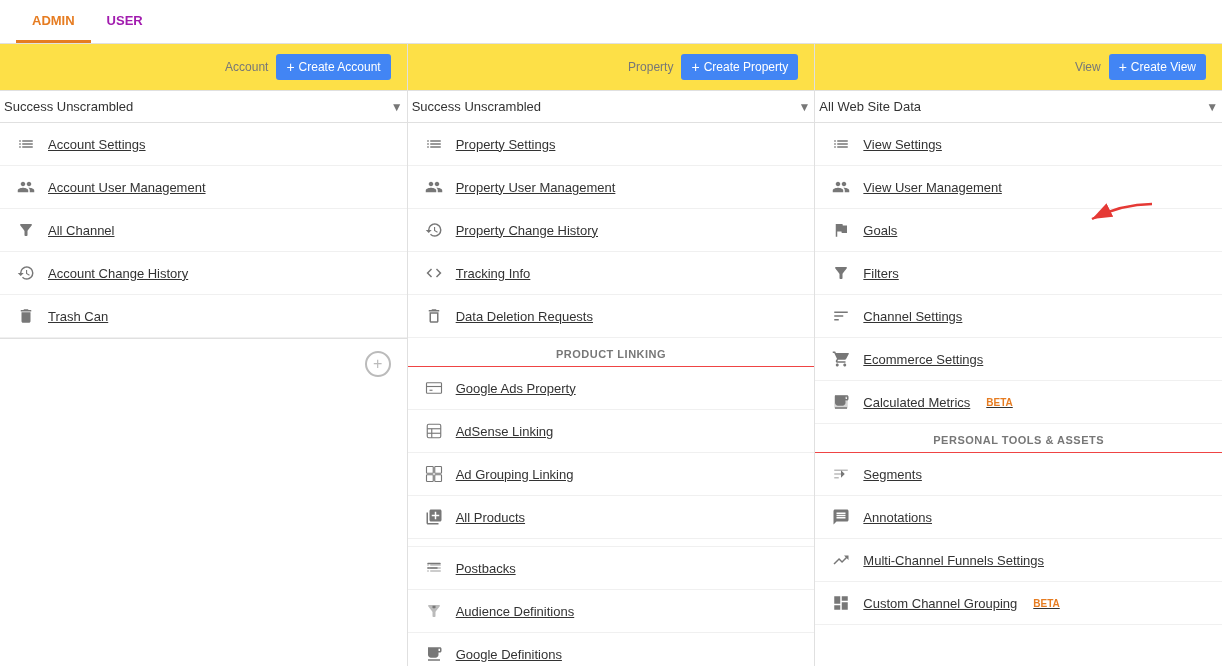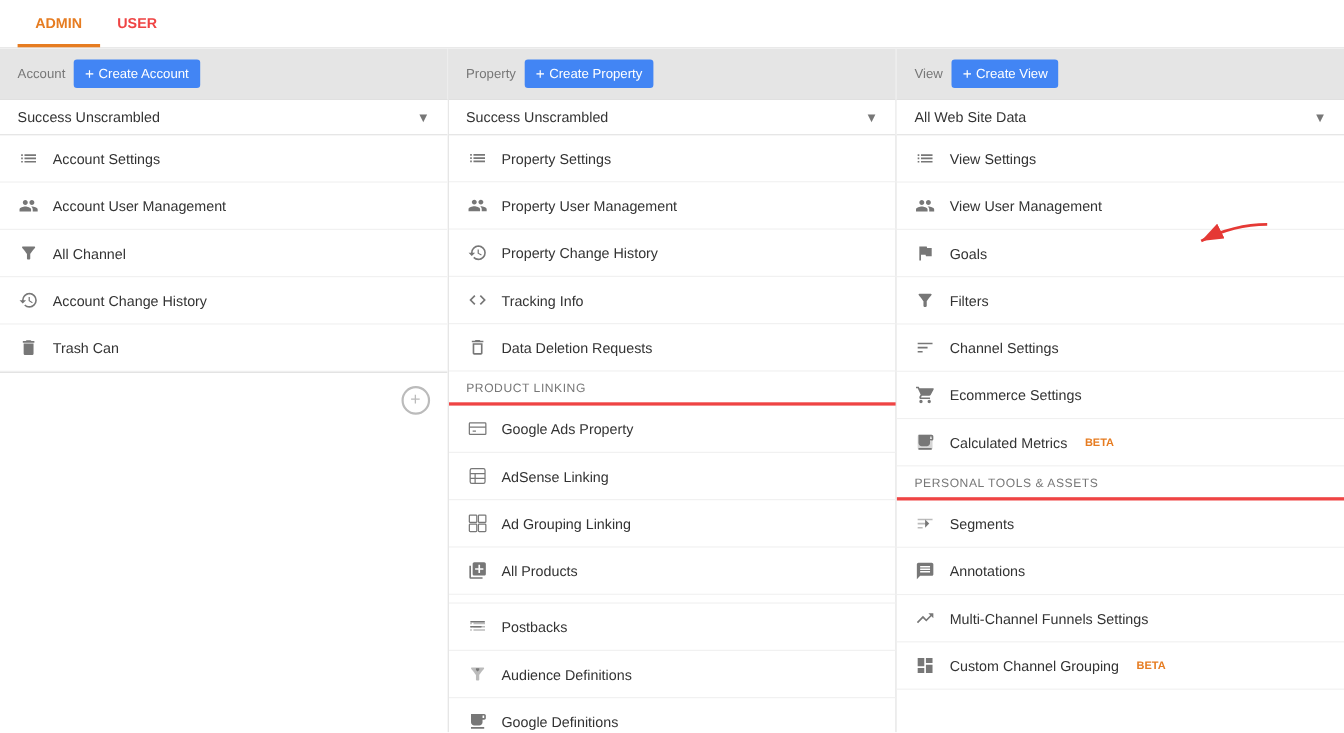--- a/index.html
+++ b/index.html
@@ -11,21 +11,21 @@
       align-items: center;
       border-bottom: 1px solid #e0e0e0;
       padding: 0 16px;
       height: 44px;
       background: #fff;
     }
     .nav-tab {
       padding: 12px 16px;
       font-size: 13px;
       font-weight: 600;
-      color: #ef4444;
+      color: #a21caf;
       cursor: pointer;
       border-bottom: 3px solid transparent;
       margin-bottom: -1px;
     }
     .nav-tab.active {
       color: #e67c21;
       border-bottom: 3px solid #e67c21;
     }
 
     
@@ -42,24 +42,24 @@
       display: flex;
       flex-direction: column;
       overflow-y: auto;
     }
     .column:last-child { border-right: none; }
 
     
     .col-header {
       display: flex;
       align-items: center;
-      justify-content: flex-start;
+      justify-content: flex-end;
       padding: 10px 16px;
       border-bottom: 1px solid #e0e0e0;
-      background: #e5e5e5;
+      background: #fde047;
       min-height: 44px;
     }
     .col-header-left {
       display: flex;
       align-items: center;
       gap: 8px;
     }
     .col-label {
       font-size: 12px;
       color: #777;
@@ -76,21 +76,21 @@
       font-size: 12px;
       cursor: pointer;
       font-weight: 500;
     }
 
     
     .col-dropdown {
       display: flex;
       align-items: center;
       justify-content: space-between;
-      padding: 8px 16px;
+      padding: 8px 4px;
       border-bottom: 1px solid #e0e0e0;
       font-size: 13px;
       color: #333;
       cursor: pointer;
       background: #fff;
     }
     .dropdown-arrow { color: #777; font-size: 12px; }
 
     
     .add-circle {
@@ -105,37 +105,39 @@
     
     .menu-item {
       display: flex;
       align-items: center;
       padding: 11px 16px;
       border-bottom: 1px solid #f0f0f0;
       cursor: pointer;
       gap: 12px;
       color: #333;
       font-size: 13px;
+      text-decoration: underline;
     }
     .menu-item-icon {
       width: 20px; height: 20px;
       display: flex; align-items: center; justify-content: center;
       flex-shrink: 0;
       color: #777;
     }
 
     
     .section-header {
       padding: 10px 16px 6px;
       font-size: 11px;
-      font-weight: 400;
+      font-weight: 700;
       color: #777;
       letter-spacing: 0.5px;
       text-transform: uppercase;
-      border-bottom: 3px solid #ef4444;
+      border-bottom: 1px solid #ef4444;
+      text-align: center;
     }
 
     
     .beta-badge {
       font-size: 10px;
       color: #e67c21;
       font-weight: 700;
       margin-left: 4px;
     }
 

